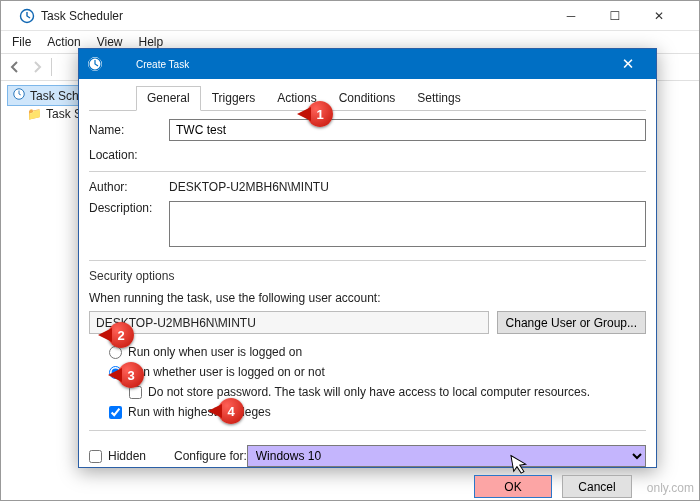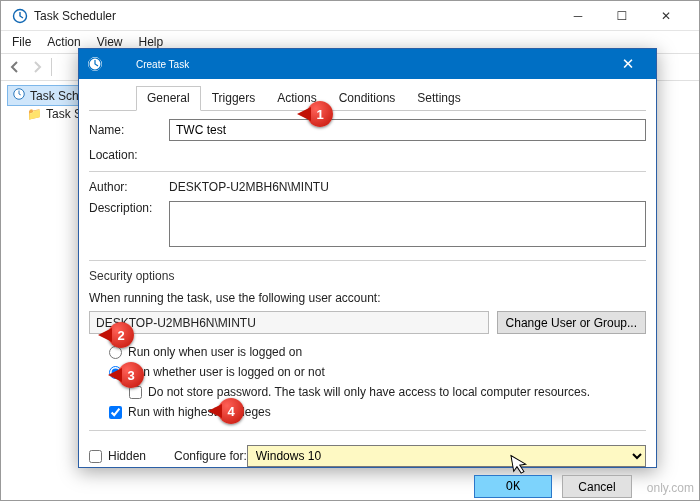--- a/index.html
+++ b/index.html
@@ -1,18 +1,18 @@
 <!DOCTYPE html>
 <html><head>
 <meta charset="utf-8">
 <style>
 * { box-sizing: border-box; margin: 0; padding: 0; }
 body { font-family: 'Segoe UI', Tahoma, sans-serif; font-size: 12px; color: #222; background: #fff; width: 700px; height: 501px; overflow: hidden; position: relative; }
 .main-window { width: 700px; height: 501px; border: 1px solid #999; display: flex; flex-direction: column; background:#fff; }
-.titlebar { height: 30px; display: flex; align-items: center; padding: 0 11px; border-bottom: 1px solid #e5e5e5; }
+.titlebar { height: 30px; display: flex; align-items: center; padding: 0 18px; border-bottom: 1px solid #e5e5e5; }
 .titlebar .ti { width:16px;height:16px;margin-right:6px;display:flex;align-items:center;justify-content:center; }
 .titlebar .ttl { flex:1; font-size:12px; }
 .winbtns { display:flex; }
 .winbtn { width:44px; height:28px; display:flex; align-items:center; justify-content:center; color:#333; }
 .menubar { height:22px; display:flex; align-items:center; gap:2px; padding:0 4px; }
 .menubtn { padding:2px 7px; }
 .toolbar { height:28px; border-top:1px solid #e0e0e0; border-bottom:1px solid #e0e0e0; display:flex; align-items:center; padding:0 6px; gap:6px;}
 .tbicon { width:16px; height:16px; }
 .left-pane { padding:4px 6px; }
 .tree-item { display:flex; align-items:center; gap:4px; background:#cfe6fb; border:1px solid #7db7ea; padding:1px 4px; width:fit-content; }
@@ -32,25 +32,25 @@
 .form-row { display:flex; align-items:center; margin-bottom:7px; }
 .form-row label { width:80px; }
 .form-row .val { flex:1; }
 .inp { flex:1; height:22px; border:1px solid #7a7a7a; padding:8px 6px; font:inherit; }
 .textarea { flex:1; height:46px; border:1px solid #7a7a7a; padding:2px 6px; font:inherit; resize:none; }
 .sep { height:1px; background:#d0d0d0; margin:2px 0 8px 0; }
 .group-title { margin-bottom:8px; color:#333; }
 .acct-row { display:flex; gap:8px; margin-bottom:8px; align-items:stretch; }
 .acct-box { flex:1; border:1px solid #bcbcbc; background:#f6f6f6; padding:3px 6px; height:23px; line-height:16px; }
 .btn { border:1px solid #adadad; background:#e1e1e1; padding:3px 8px; font:inherit; min-width:70px; height:23px; }
-.btn.primary { border:1px solid #2b77c9; background:#7dd3fc; min-width:78px;font-family:Liberation Mono, monospace; }
+.btn.primary { border:1px solid #2b77c9; background:#fca5a5; min-width:78px; }
 .radio-row,.check-row { display:flex; align-items:center; gap:6px; margin:3px 0 3px 20px; }
 .indent2 { margin-left:40px; }
 .cfg-row { display:flex; align-items:center; margin-top:6px; }
-.cfg-row .sel { flex:1; height:22px; border:1px solid #7a7a7a; font:inherit; background:#fef9c3; padding:1px 4px;}
+.cfg-row .sel { flex:1; height:22px; border:1px solid #7a7a7a; font:inherit; background:#c4b5fd; padding:1px 4px;}
 .dlg-footer { display:flex; justify-content:flex-end; gap:10px; padding:8px 14px 2px 10px; }
 
 
 .callout { position:absolute; width:26px; height:26px; border-radius:50%; background:radial-gradient(circle at 35% 30%, #ff6157, #c11106); color:#fff; font-weight:bold; font-size:13px; display:flex; align-items:center; justify-content:center; box-shadow:0 1px 3px rgba(0,0,0,.5); }
 .callout::before { content:""; position:absolute; left:-17px; top:6px; border:7px solid transparent; border-right:14px solid #c11106; }
 .cursor { position:absolute; left:512px; top:453px; font-size:18px; color:#000; transform:rotate(-10deg); }
 
 .clock-icon svg,.ti svg{display:block}
 
 </style>

